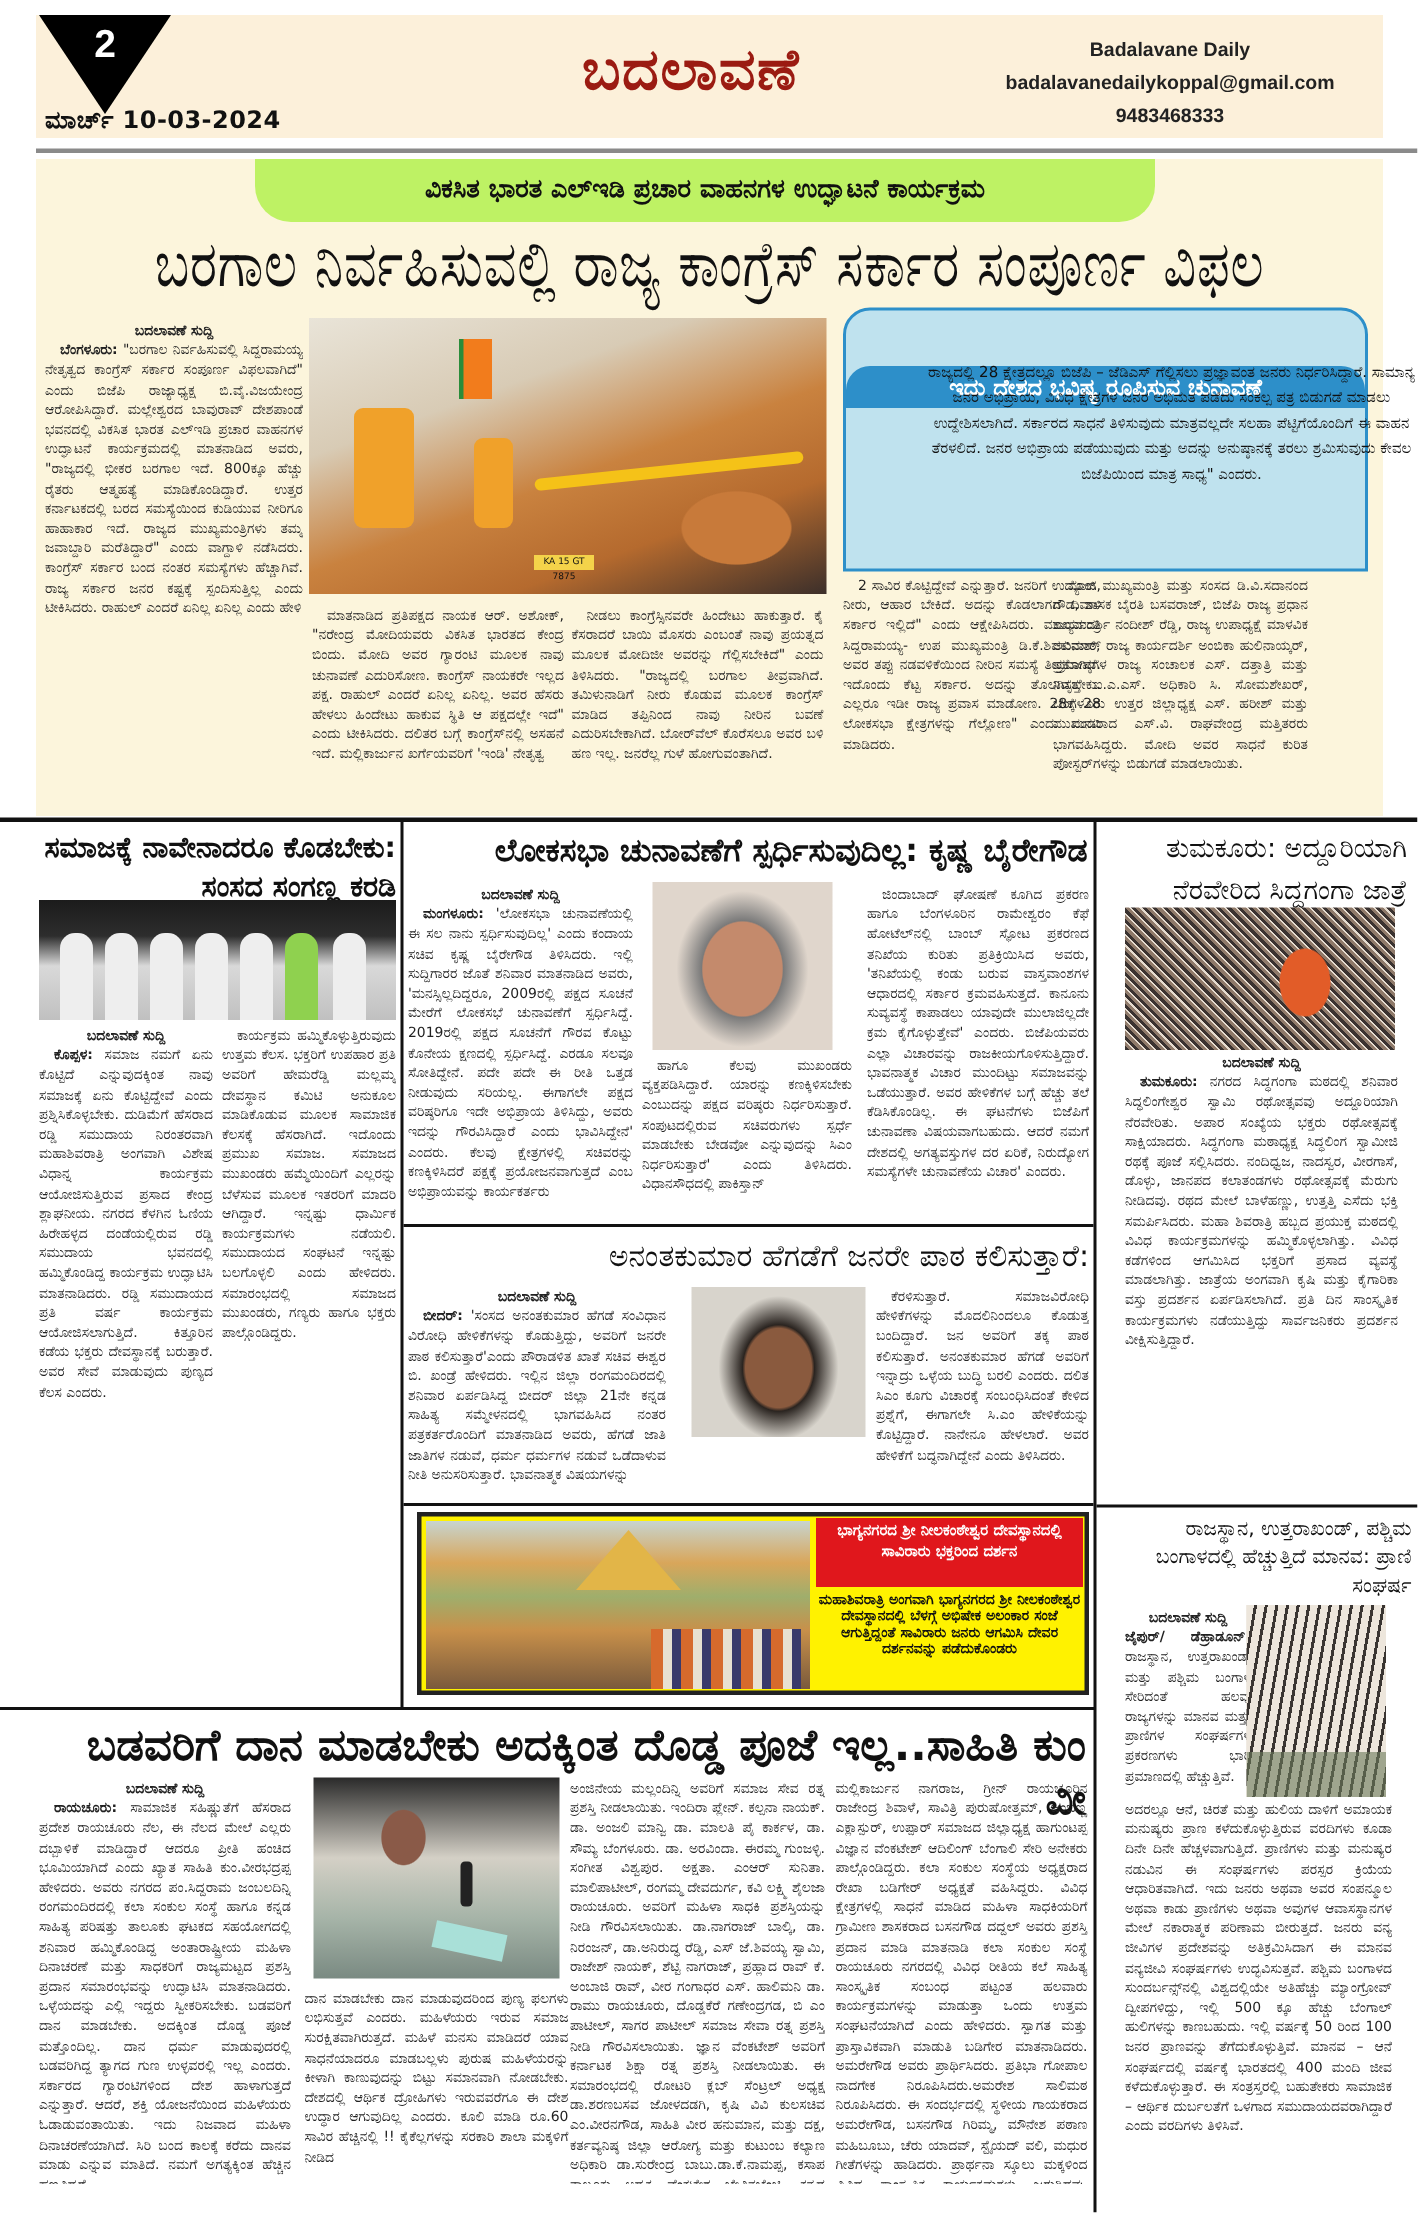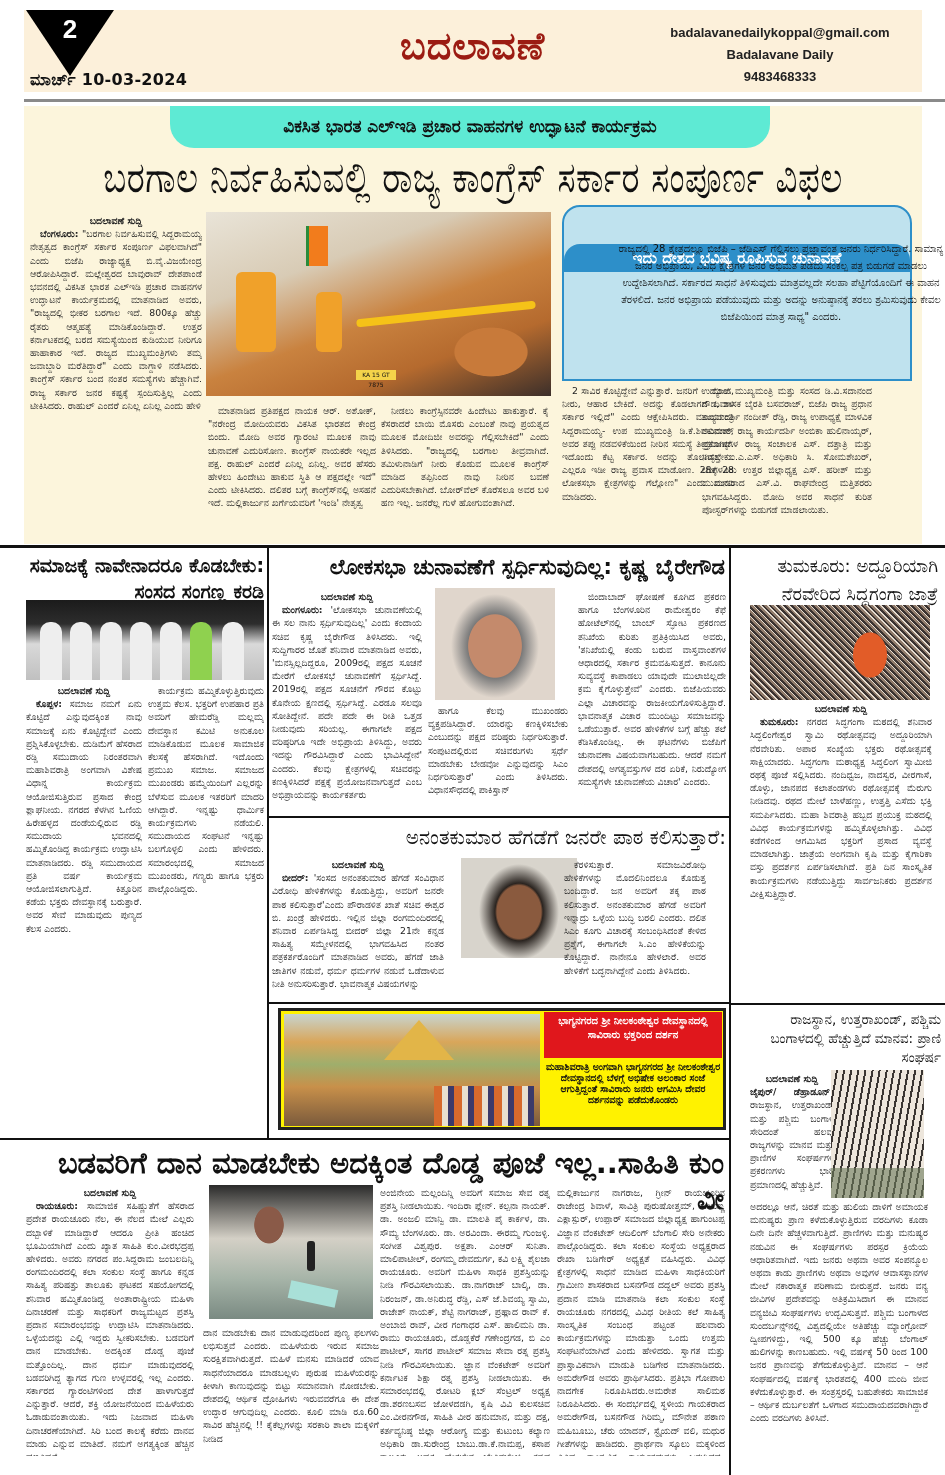--- a/index.html
+++ b/index.html
@@ -5,27 +5,27 @@
   * { box-sizing: border-box; margin: 0; padding: 0; }
   html, body { width: 945px; height: 1475px; background: #ffffff; overflow: hidden; }
   body { position: relative; font-family: "DejaVu Sans", sans-serif; color: #1a1a1a; }
   .abs { position: absolute; }
 
   
   .masthead { left: 24px; top: 10px; width: 898px; height: 82px; background: #fcf0da; }
   .page-tri { left: 26px; top: 10px; width: 0; height: 0; border-left: 44px solid transparent; border-right: 44px solid transparent; border-top: 66px solid #000; }
   .page-num { left: 56px; top: 14px; width: 28px; text-align: center; color: #fff; font: bold 26px "Liberation Sans", sans-serif; }
   .date { left: 30px; top: 70px; font: bold 16px "DejaVu Sans", sans-serif; color: #111; letter-spacing: 0.3px; }
-  .logo { left: 400px; top: 24px; font: bold 38px "DejaVu Sans", sans-serif; color: #9b1b12; letter-spacing: 1px; }
+  .logo { left: 388px; top: 24px; font: bold 38px "DejaVu Sans", sans-serif; color: #9b1b12; letter-spacing: 1px; }
   .contact { left: 640px; top: 22px; width: 280px; text-align: center; font: bold 13px "Liberation Sans", sans-serif; color: #222; line-height: 22px; }
   .rule-top { left: 24px; top: 99px; width: 921px; height: 3px; background: #8a8a8a; }
 
   
   .lead-bg { left: 24px; top: 106px; width: 898px; height: 438px; background: #fcf5dc; }
-  .kicker { left: 170px; top: 106px; width: 600px; height: 42px; background: #5eead4; border-radius: 0 0 24px 24px; text-align: center; font: bold 17px "DejaVu Sans", sans-serif; line-height: 40px; color: #111; }
+  .kicker { left: 170px; top: 106px; width: 600px; height: 42px; background: #bef264; border-radius: 0 0 24px 24px; text-align: center; font: bold 17px "DejaVu Sans", sans-serif; line-height: 40px; color: #111; }
   .lead-headline { left: 24px; top: 148px; width: 898px; text-align: center; font: 34px "DejaVu Sans", sans-serif; color: #111; letter-spacing: 0.5px; transform: scaleY(1.25); transform-origin: top; line-height: 46px; }
   .col { font-size: 9.3px; line-height: 13.2px; color: #222; text-align: justify; overflow: hidden; }
   .col p { text-indent: 10px; }
   .col .by { text-align: center; font-weight: bold; text-indent: 0; }
   .col b { font-weight: bold; }
   .lead-col1 { left: 30px; top: 214px; width: 172px; height: 318px; }
   .photo { overflow: hidden; }
   .lead-photo { left: 206px; top: 212px; width: 345px; height: 184px;
     background:
       radial-gradient(ellipse 60px 40px at 285px 140px, #c87a3a 60%, transparent 62%),
@@ -59,21 +59,21 @@
 
   .h-lok { left: 275px; top: 552px; width: 450px; font-size: 21px; line-height: 30px; font-weight: bold; }
   .lok-col1 { left: 272px; top: 590px; width: 150px; height: 222px; }
   .lok-photo { left: 435px; top: 588px; width: 120px; height: 112px; background: radial-gradient(ellipse 44px 52px at 60px 58px, #c48a6c 60%, #7a7a7a 62%, #e0d6cc 100%); }
   .lok-col2 { left: 428px; top: 704px; width: 140px; height: 108px; }
   .lok-col3 { left: 578px; top: 590px; width: 148px; height: 222px; }
 
   .h-anant { left: 272px; top: 822px; width: 454px; font-size: 20px; line-height: 30px; }
   .anant-col1 { left: 272px; top: 858px; width: 172px; height: 140px; }
   .anant-photo { left: 461px; top: 858px; width: 116px; height: 100px; background: radial-gradient(ellipse 40px 48px at 58px 54px, #8a5a3e 55%, #2a2420 60%, #d8d4cc 100%); }
-  .anant-col2 { left: 564px; top: 858px; width: 142px; height: 140px; }
+  .anant-col2 { left: 584px; top: 858px; width: 142px; height: 140px; }
 
   .bhagya-box { left: 278px; top: 1008px; width: 448px; height: 122px; border: 3px solid #222; background: #fff200; }
   .bhagya-photo { left: 284px; top: 1014px; width: 256px; height: 112px;
     background: linear-gradient(180deg, #c7d4cf 0%, #d9a65a 25%, #9fae6c 45%, #c8904a 65%, #7a5a3c 100%); }
   .bhagya-photo .temple { position: absolute; left: 100px; top: 6px; width: 70px; height: 40px; background: #e2b548; clip-path: polygon(50% 0, 100% 100%, 0 100%); }
   .bhagya-photo .people { position: absolute; left: 150px; bottom: 0; width: 100px; height: 40px; background: repeating-linear-gradient(90deg, #d66a2c 0 8px, #e8e0d0 8px 14px, #3a3a6a 14px 20px); }
   .bhagya-red { left: 544px; top: 1012px; width: 178px; height: 46px; background: #e0171c; color: #fff; text-align: center; font: bold 10px "DejaVu Sans", sans-serif; line-height: 14px; padding-top: 2px; }
   .bhagya-yellow { left: 544px; top: 1058px; width: 178px; height: 68px; text-align: center; font: bold 9.4px "DejaVu Sans", sans-serif; line-height: 11px; color: #111; padding-top: 3px; }
 
   
@@ -103,22 +103,22 @@
 </style>
 </head>
 <body>
 
 <div class="abs masthead"></div>
 <div class="abs page-tri"></div>
 <div class="abs page-num">2</div>
 <div class="abs date">ಮಾರ್ಚ್ 10-03-2024</div>
 <div class="abs logo">ಬದಲಾವಣೆ</div>
 <div class="abs contact">
+  <div>Badalavane Daily</div>
   <div>badalavanedailykoppal@gmail.com</div>
-  <div>Badalavane Daily</div>
   <div>9483468333</div>
 </div>
 <div class="abs rule-top"></div>
 
 <div class="abs lead-bg"></div>
 <div class="abs kicker">ವಿಕಸಿತ ಭಾರತ ಎಲ್‌ಇಡಿ ಪ್ರಚಾರ ವಾಹನಗಳ ಉದ್ಘಾಟನೆ ಕಾರ್ಯಕ್ರಮ</div>
 <div class="abs lead-headline">ಬರಗಾಲ ನಿರ್ವಹಿಸುವಲ್ಲಿ ರಾಜ್ಯ ಕಾಂಗ್ರೆಸ್ ಸರ್ಕಾರ ಸಂಪೂರ್ಣ ವಿಫಲ</div>
 
 <div class="abs col lead-col1">
   <p class="by">ಬದಲಾವಣೆ ಸುದ್ದಿ</p>

